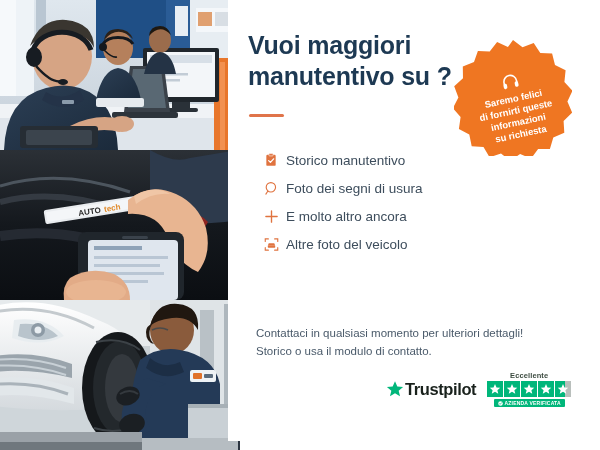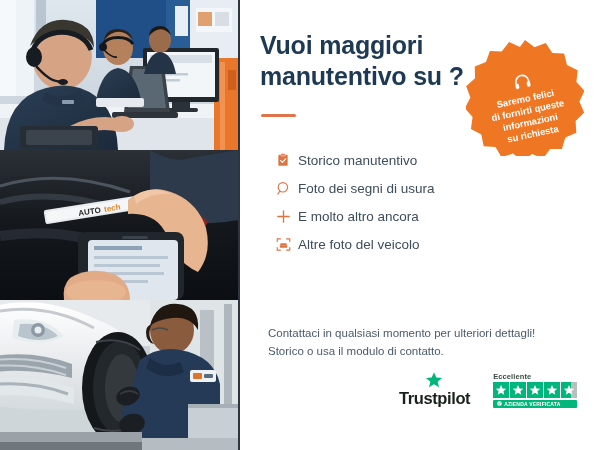--- a/index.html
+++ b/index.html
@@ -42,21 +42,21 @@
   #column-divider {
     position: absolute;
     left: 238px; top: 0;
     width: 2px; height: 450px;
     background: #2c3540;
   }
 
   
   #content-panel {
     position: absolute;
-    left: 240px; top: 0;
+    left: 228px; top: 0;
     width: 360px; height: 441px;
     background: #ffffff;
   }
 
   
   #headline {
     position: absolute;
     left: 20px; top: 30px;
     width: 215px;
     margin: 0;
@@ -155,33 +155,33 @@
   
   #trustpilot {
     position: absolute;
     left: 158px; top: 371px;
     display: flex;
     align-items: center;
   }
   #trustpilot-logo {
     display: flex;
     align-items: center;
-    margin-right: 23px;
-    flex-direction: column;
+    margin-right: 11px;
   }
   #trustpilot-wordmark {
     font-size: 16.5px;
     font-weight: bold;
     color: #19211c;
     letter-spacing: -0.4px;
     margin-left: 1px;
   }
   #trustpilot-rating {
     display: flex;
     flex-direction: column;
+    align-items: center;
   }
   #rating-word {
     font-size: 7.5px;
     font-weight: bold;
     color: #3b4a3f;
     margin-bottom: 1px;
     letter-spacing: 0.1px;
   }
   #stars {
     display: flex;

